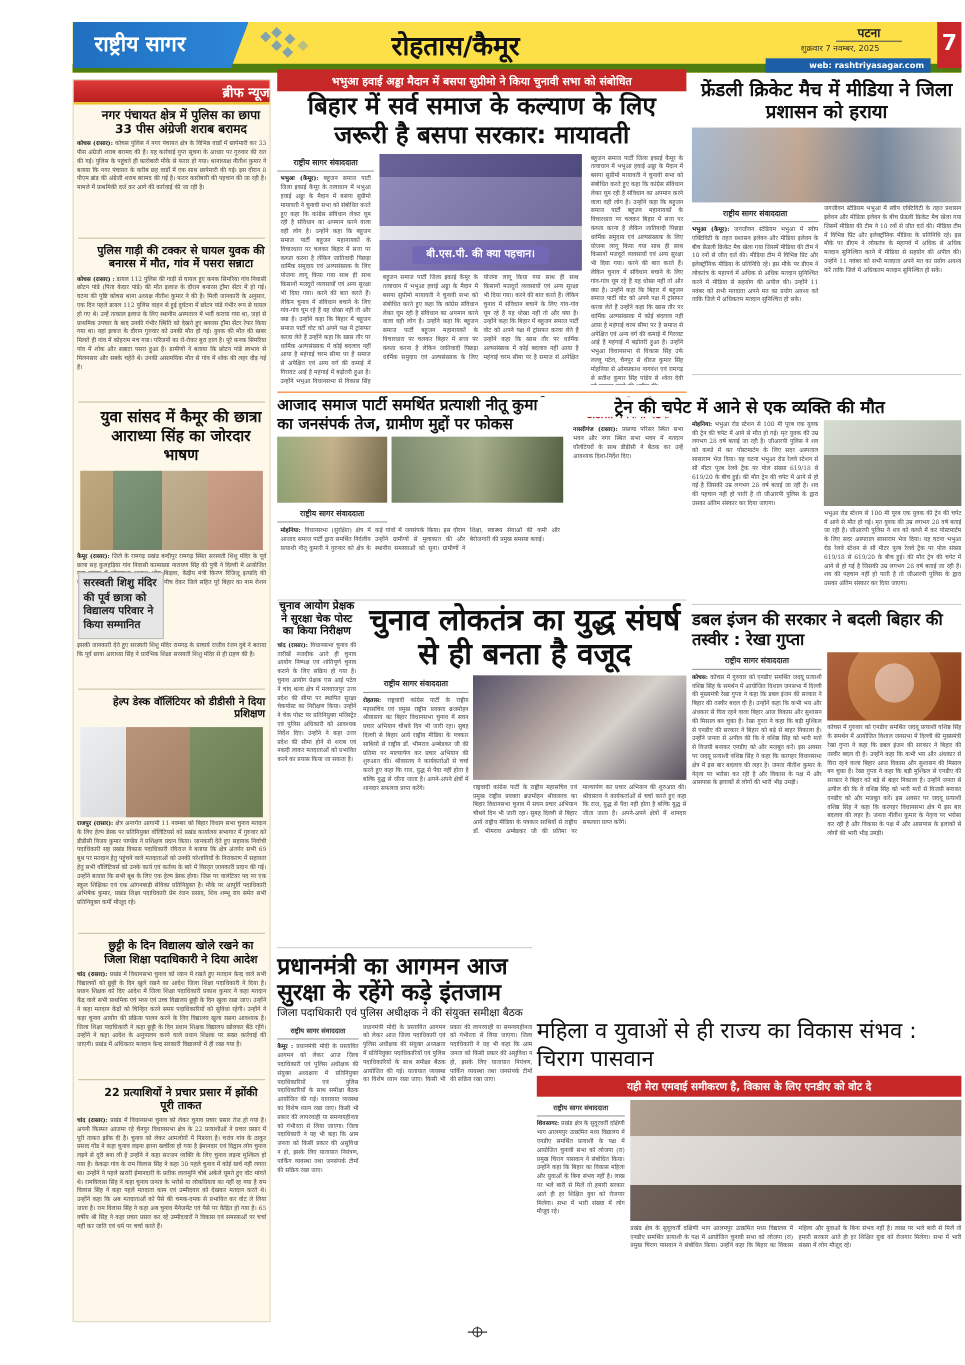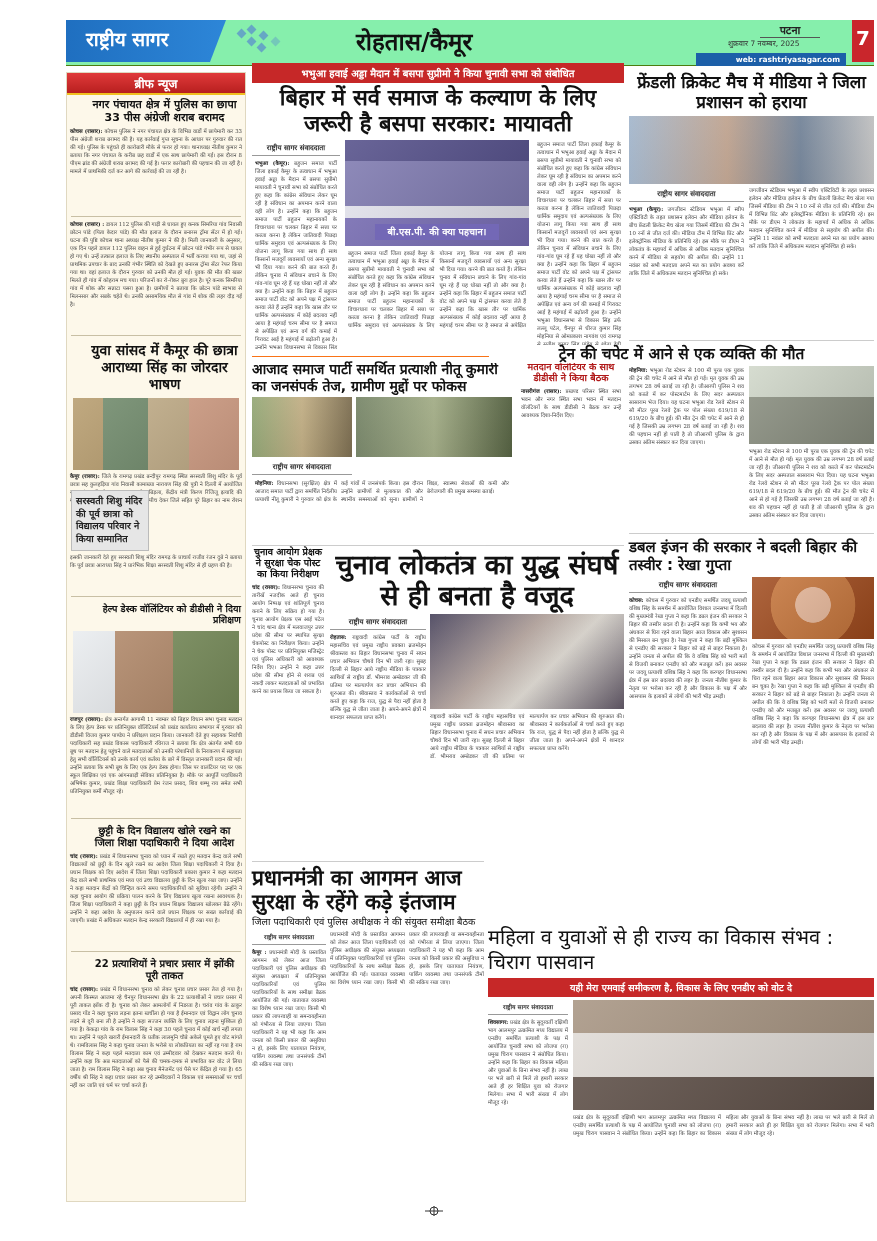--- a/index.html
+++ b/index.html
@@ -2,37 +2,37 @@
 <html><head>
 <meta charset="utf-8">
 <style>
   * { box-sizing: border-box; margin: 0; padding: 0; }
   html, body { width: 877px; height: 1241px; background: #ffffff; overflow: hidden; }
   body { font-family: "DejaVu Sans", sans-serif; color: #222; position: relative; }
 
   .page { position: absolute; left: 66px; top: 20px; width: 808px; height: 1190px; }
 
   
-  .masthead { position: absolute; left: 0; top: 0; width: 808px; height: 46px; background: #86efac; border-bottom: 1px solid #4d7c0f; }
+  .masthead { position: absolute; left: 0; top: 0; width: 808px; height: 46px; background: #fde047; border-bottom: 8px solid #4d7c0f; }
   .mast-brand { position: absolute; left: 0; top: 0; width: 160px; height: 42px; background: linear-gradient(90deg,#1f6fc0,#2d86d8); clip-path: polygon(0 0,100% 0,90% 100%,0 100%); }
   .mast-brand span { position: absolute; left: 20px; top: 6px; font-family: "DejaVu Serif", serif; font-weight: bold; font-size: 19px; color: #fff; }
   .mast-dots { position: absolute; left: 168px; top: 6px; width: 60px; height: 30px; }
   .mast-dots i { position: absolute; width: 7px; height: 7px; background: #5b8fcc; transform: rotate(45deg); opacity: .75; }
   .mast-section { position: absolute; left: 290px; top: 4px; font-family: "DejaVu Serif", serif; font-weight: bold; font-size: 24px; color: #111; text-align: right; }
   .mast-city { position: absolute; left: 694px; top: 2px; width: 60px; text-align: center; font-weight: bold; font-size: 11px; border-bottom: 1px solid #555; }
   .mast-date { position: absolute; left: 662px; top: 18px; font-size: 7.5px; color: #333; }
   .mast-web { position: absolute; left: 630px; top: 33px; width: 150px; height: 13px; background: #1c5fa8; color: #fff; font-size: 7.5px; font-weight: bold; text-align: right; padding-right: 6px; line-height: 13px; }
   .mast-pageno { position: absolute; right: 0; top: 0; width: 22px; height: 42px; background: #c9262c; color: #fff; font-weight: bold; font-size: 20px; text-align: center; line-height: 36px; }
 
   .col { position: absolute; }
   .col-left { left: 0; top: 52px; width: 180px; height: 1130px; background: #fdf8ea; border: 1px solid #e0d8c0; }
   .col-mid { left: 186px; top: 43px; width: 372px; }
   .col-right { left: 563px; top: 52px; width: 245px; }
 
-  .brief-banner { height: 22px; background: linear-gradient(180deg,#e03a3a,#b81f1f); color: #fff; text-align: center; font-weight: bold; font-size: 12px; line-height: 22px; border-bottom: 2px solid #f0c020; }
+  .brief-banner { height: 22px; background: linear-gradient(180deg,#e03a3a,#b81f1f); color: #fff; text-align: right; font-weight: bold; font-size: 12px; line-height: 22px; border-bottom: 2px solid #f0c020; }
 
   .hl { font-family: "DejaVu Sans", sans-serif; font-weight: bold; color: #111; text-align: center; line-height: 1.2; }
   .hl-s { font-size: 10.5px; padding: 3px 4px; margin-left: 17px; }
   .hl-m { font-size: 14px; }
   .hl-l { font-size: 21px; }
   .hl-xl { font-size: 30px; line-height: 1.15; }
 
   .body-text { font-family: "DejaVu Serif", serif; font-size: 5.4px; line-height: 8px; color: #444; text-align: justify; padding: 0 3px; }
   .body-text b { color: #222; }
   .sep { height: 1px; background: #c8bfa4; margin: 3px 4px; }
@@ -75,20 +75,21 @@
   <div class="col col-left">
     <div class="brief-banner">ब्रीफ न्यूज</div>
 
     <article>
       <div class="hl hl-s" style="font-size:11px">नगर पंचायत क्षेत्र में पुलिस का छापा 33 पीस अंग्रेजी शराब बरामद</div>
       <div class="body-text" style="height:86px;overflow:hidden"><b>कोचस (रासार):</b> <span>कोचस पुलिस ने नगर पंचायत क्षेत्र के विभिन्न वार्डों में छापेमारी कर 33 पीस अंग्रेजी शराब बरामद की है। यह कार्रवाई गुप्त सूचना के आधार पर गुरुवार की रात की गई। पुलिस के पहुंचते ही कारोबारी मौके से फरार हो गया। थानाध्यक्ष नीतीश कुमार ने बताया कि नगर पंचायत के करीब छह वार्डों में एक साथ छापेमारी की गई। इस दौरान 8 पीएम ब्रांड की अंग्रेजी शराब बरामद की गई है। फरार कारोबारी की पहचान की जा रही है। मामले में प्राथमिकी दर्ज कर आगे की कार्रवाई की जा रही है।</span></div>
     </article>
     <div class="sep"></div>
 
     <article>
+      <div class="hl hl-s" style="font-size:10px">पुलिस गाड़ी की टक्कर से घायल युवक की बनारस में मौत, गांव में पसरा सन्नाटा</div>
       <div class="body-text" style="height:112px;overflow:hidden"><b>कोचस (रासार) :</b> <span>डायल 112 पुलिस की गाड़ी से घायल हुए कनक सिमरिया गांव निवासी छोटन पांडे (पिता केदार पांडे) की मौत इलाज के दौरान बनारस ट्रॉमा सेंटर में हो गई। घटना की पुष्टि कोचस थाना अध्यक्ष नीतीश कुमार ने की है। मिली जानकारी के अनुसार, एक दिन पहले डायल 112 पुलिस वाहन से हुई दुर्घटना में छोटन पांडे गंभीर रूप से घायल हो गए थे। उन्हें तत्काल इलाज के लिए स्थानीय अस्पताल में भर्ती कराया गया था, जहां से प्राथमिक उपचार के बाद उनकी गंभीर स्थिति को देखते हुए बनारस ट्रॉमा सेंटर रेफर किया गया था। वहां इलाज के दौरान गुरुवार को उनकी मौत हो गई। युवक की मौत की खबर मिलते ही गांव में कोहराम मच गया। परिजनों का रो-रोकर बुरा हाल है। पूरे कनक सिमरिया गांव में शोक और सन्नाटा पसरा हुआ है। ग्रामीणों ने बताया कि छोटन पांडे स्वभाव से मिलनसार और सबके चहेते थे। उनकी असामयिक मौत से गांव में शोक की लहर दौड़ गई है।</span></div>
     </article>
     <div class="sep"></div>
 
     <article style="position:relative">
       <div class="hl hl-s" style="font-size:14px">युवा सांसद में कैमूर की छात्रा आराध्या सिंह का जोरदार भाषण</div>
       <div class="photo" style="height:72px;margin:2px 6px;background:linear-gradient(90deg,#b59a6a 0 18%,#6f8a6a 18% 45%,#c5b08a 45% 70%,#d9a48a 70% 100%)"></div>
       <div class="body-text" style="height:32px;overflow:hidden"><b>कैमूर (रासार):</b> <span>जिले के रामगढ़ प्रखंड बन्दीपुर रामगढ़ स्थित सरस्वती शिशु मंदिर के पूर्व छात्रा सह कुलहड़िया गांव निवासी कामाख्या नारायण सिंह की पुत्री ने दिल्ली में आयोजित युवा सांसद में लोकसभा अध्यक्ष ओम बिड़ला, केंद्रीय मंत्री किरण रिजिजू इत्यादि की मौजूदगी में व्याख्यान माला पर जोरदार स्पीच देकर जिले सहित पूरे बिहार का नाम रोशन किया।</span></div>
       <div class="box-inset" style="width:78px;margin:-14px 0 0 4px;position:relative">सरस्वती शिशु मंदिर की पूर्व छात्रा को विद्यालय परिवार ने किया सम्मानित</div>
       <div class="body-text" style="height:40px;overflow:hidden;margin-top:2px">इसकी जानकारी देते हुए सरस्वती शिशु मंदिर रामगढ़ के प्राचार्य राजीव रंजन दुबे ने बताया कि पूर्व छात्रा आराध्या सिंह ने प्रारंभिक शिक्षा सरस्वती शिशु मंदिर से ही ग्रहण की है।</div>
@@ -195,21 +196,21 @@
       <div class="photo" style="height:68px;margin-top:3px;background:linear-gradient(90deg,#9bb0c8,#c7a892 40%,#7d8fa6 70%,#dcdcdc)"></div>
       <div style="display:flex;gap:5px;margin-top:2px">
         <div style="width:115px">
           <div class="byline" style="margin:0 0 3px">राष्ट्रीय सागर संवाददाता</div>
           <div class="body-text" style="height:128px;overflow:hidden;padding:0"><b>भभुआ (कैमूर):</b> <span>जगजीवन स्टेडियम भभुआ में स्वीप एक्टिविटी के तहत प्रशासन इलेवन और मीडिया इलेवन के बीच फ्रेंडली क्रिकेट मैच खेला गया जिसमें मीडिया की टीम ने 10 रनों से जीत दर्ज की। मीडिया टीम में विभिन्न प्रिंट और इलेक्ट्रॉनिक मीडिया के प्रतिनिधि रहे। इस मौके पर डीएम ने लोकतंत्र के महापर्व में अधिक से अधिक मतदान सुनिश्चित करने में मीडिया से सहयोग की अपील की। उन्होंने 11 नवंबर को सभी मतदाता अपने मत का प्रयोग अवश्य करें ताकि जिले में अधिकतम मतदान सुनिश्चित हो सके।</span></div>
         </div>
         <div class="body-text" style="flex:1;height:148px;overflow:hidden;padding:0">जगजीवन स्टेडियम भभुआ में स्वीप एक्टिविटी के तहत प्रशासन इलेवन और मीडिया इलेवन के बीच फ्रेंडली क्रिकेट मैच खेला गया जिसमें मीडिया की टीम ने 10 रनों से जीत दर्ज की। मीडिया टीम में विभिन्न प्रिंट और इलेक्ट्रॉनिक मीडिया के प्रतिनिधि रहे। इस मौके पर डीएम ने लोकतंत्र के महापर्व में अधिक से अधिक मतदान सुनिश्चित करने में मीडिया से सहयोग की अपील की। उन्होंने 11 नवंबर को सभी मतदाता अपने मत का प्रयोग अवश्य करें ताकि जिले में अधिकतम मतदान सुनिश्चित हो सके।</div>
       </div>
     </article>
 
-    <article style="margin-top:6px;border-top:1px solid #ccc;padding-top:4px">
+    <article style="margin-top:6px;border-top:1px solid #ccc;padding-top:20px">
       <div class="hl" style="font-size:15.5px;margin-left:-140px;width:385px;text-align:center;background:#fff">ट्रेन की चपेट में आने से एक व्यक्ति की मौत</div>
       <div style="display:flex;gap:5px;margin-top:3px">
         <div style="width:115px">
           <div class="body-text" style="height:150px;overflow:hidden;padding:0"><b>मोहनिया:</b> <span>भभुआ रोड स्टेशन से 100 मी पूरब एक युवक की ट्रेन की चपेट में आने से मौत हो गई। मृत युवक की उम्र लगभग 28 वर्ष बताई जा रही है। जीआरपी पुलिस ने शव को कब्जे में कर पोस्टमार्टम के लिए सदर अस्पताल सासाराम भेज दिया। यह घटना भभुआ रोड रेलवे स्टेशन से सौ मीटर पूरब रेलवे ट्रैक पर पोल संख्या 619/18 से 619/20 के बीच हुई। की मौत ट्रेन की चपेट में आने से हो गई है जिसकी उम्र लगभग 28 वर्ष बताई जा रही है। शव की पहचान नहीं हो पाती है तो जीआरपी पुलिस के द्वारा उसका अंतिम संस्कार कर दिया जाएगा।</span></div>
         </div>
         <div style="flex:1">
           <div class="photo" style="height:78px;background:linear-gradient(180deg,#cfd6c8 0 40%,#8a8f80 40% 100%)"></div>
           <div class="body-text" style="height:72px;overflow:hidden;padding:0;margin-top:3px">भभुआ रोड स्टेशन से 100 मी पूरब एक युवक की ट्रेन की चपेट में आने से मौत हो गई। मृत युवक की उम्र लगभग 28 वर्ष बताई जा रही है। जीआरपी पुलिस ने शव को कब्जे में कर पोस्टमार्टम के लिए सदर अस्पताल सासाराम भेज दिया। यह घटना भभुआ रोड रेलवे स्टेशन से सौ मीटर पूरब रेलवे ट्रैक पर पोल संख्या 619/18 से 619/20 के बीच हुई। की मौत ट्रेन की चपेट में आने से हो गई है जिसकी उम्र लगभग 28 वर्ष बताई जा रही है। शव की पहचान नहीं हो पाती है तो जीआरपी पुलिस के द्वारा उसका अंतिम संस्कार कर दिया जाएगा।</div>
         </div>
       </div>

